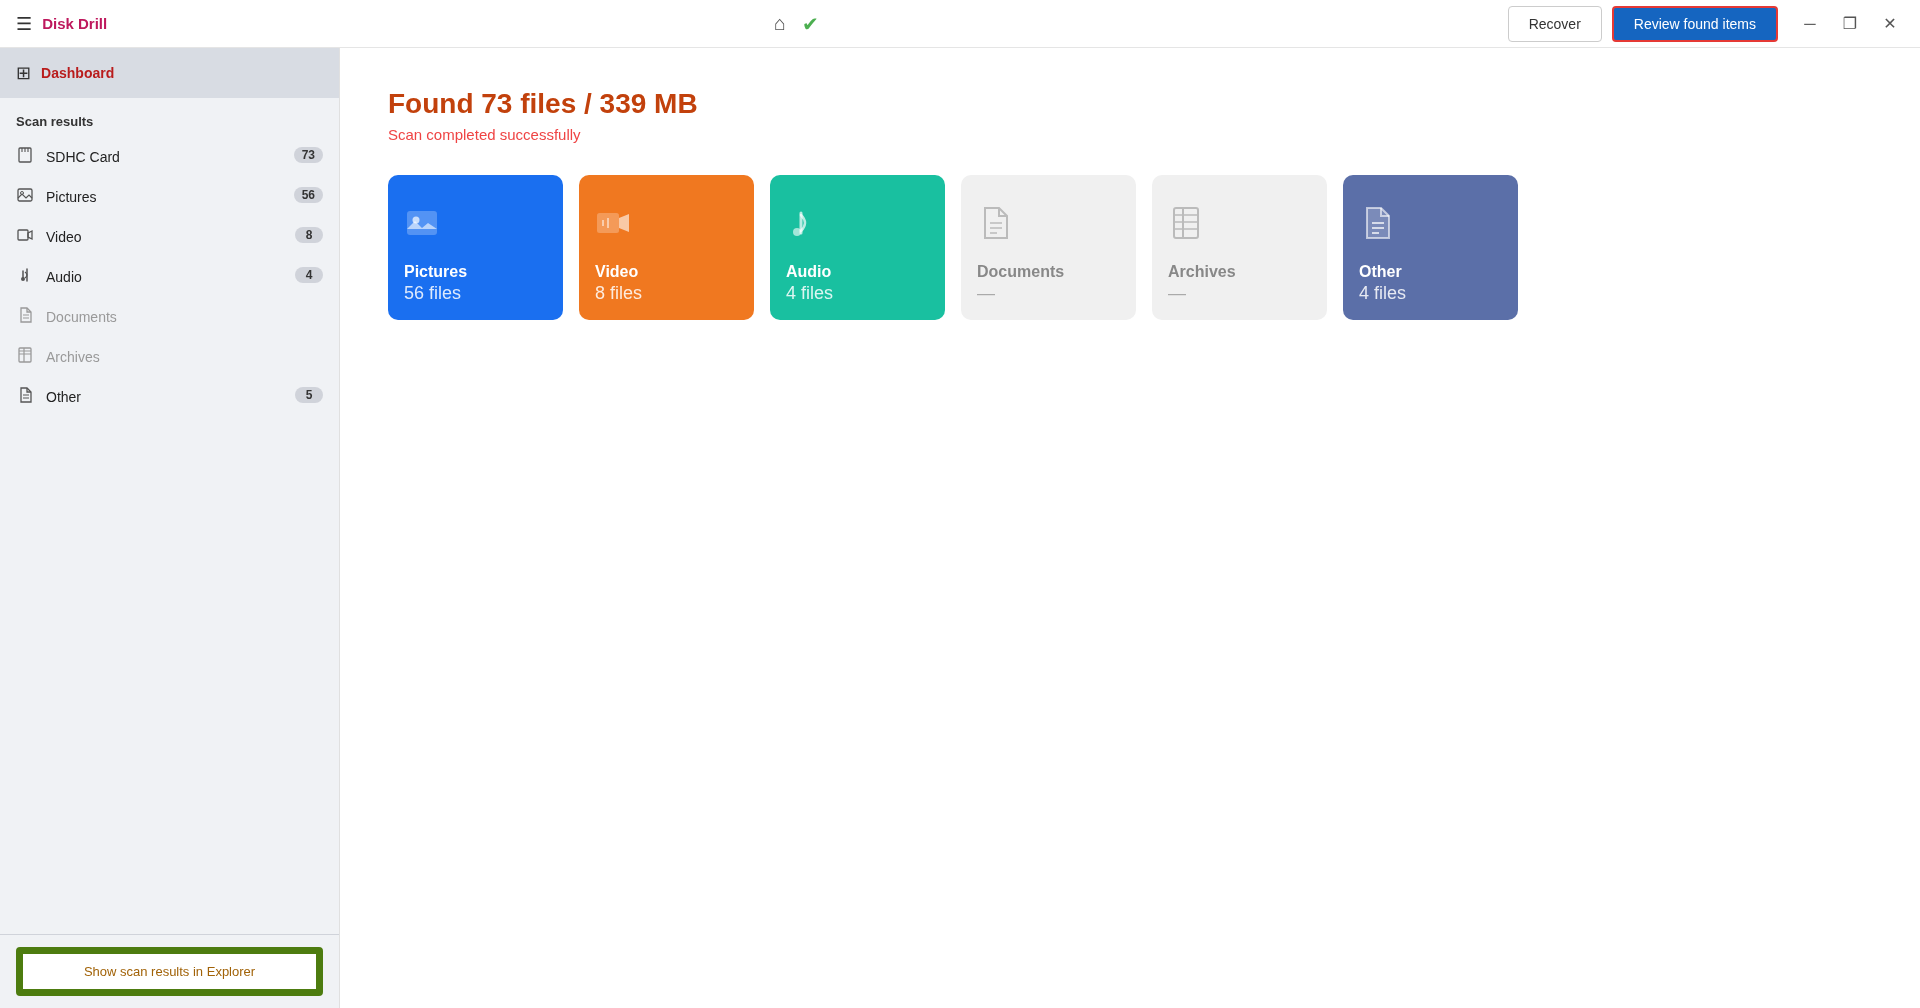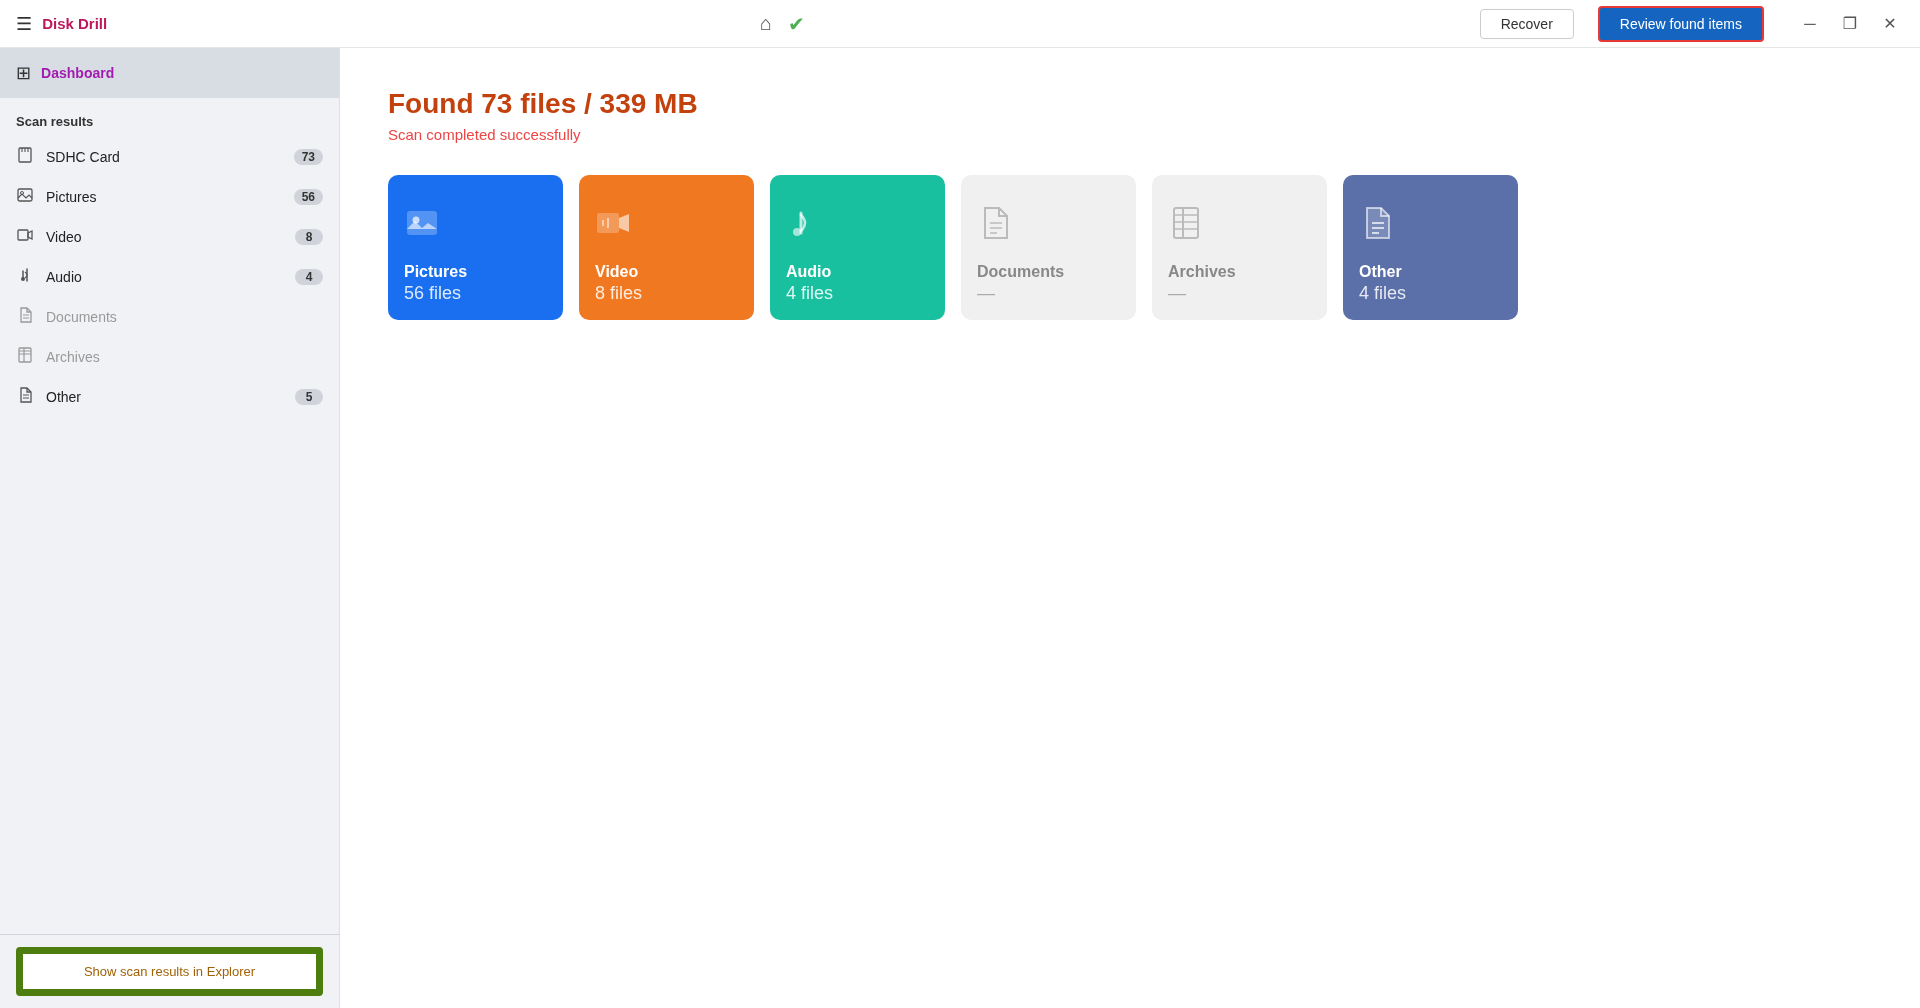--- a/index.html
+++ b/index.html
@@ -24,22 +24,21 @@
       border-bottom: 1px solid #e5e5e5;
       flex-shrink: 0;
     }
     .title-bar-left {
       display: flex;
       align-items: center;
       gap: 10px;
     }
     .title-bar-right {
       display: flex;
-      align-items: center;
-      gap: 24px;
+      gap: 10px;
       margin-left: 22px;
     }
     .hamburger-icon {
       font-size: 18px;
       color: #333;
       cursor: pointer;
     }
     .app-title {
       font-size: 15px;
       font-weight: 600;
@@ -120,31 +119,31 @@
       background: #d8dce3;
       cursor: pointer;
     }
     .dashboard-icon {
       font-size: 18px;
       color: #333;
     }
     .dashboard-label {
       font-size: 14px;
       font-weight: 600;
-      color: #a21caf;
+      color: #b91c1c;
     }
     .scan-results-heading {
       font-size: 13px;
       font-weight: 600;
       color: #333;
       padding: 16px 16px 8px;
     }
     .sidebar-item {
       display: flex;
-      align-items: center;
+      align-items: flex-start;
       justify-content: space-between;
       padding: 10px 16px;
       cursor: pointer;
     }
     .sidebar-item-left {
       display: flex;
       align-items: center;
       gap: 12px;
     }
     .sidebar-item-icon {

